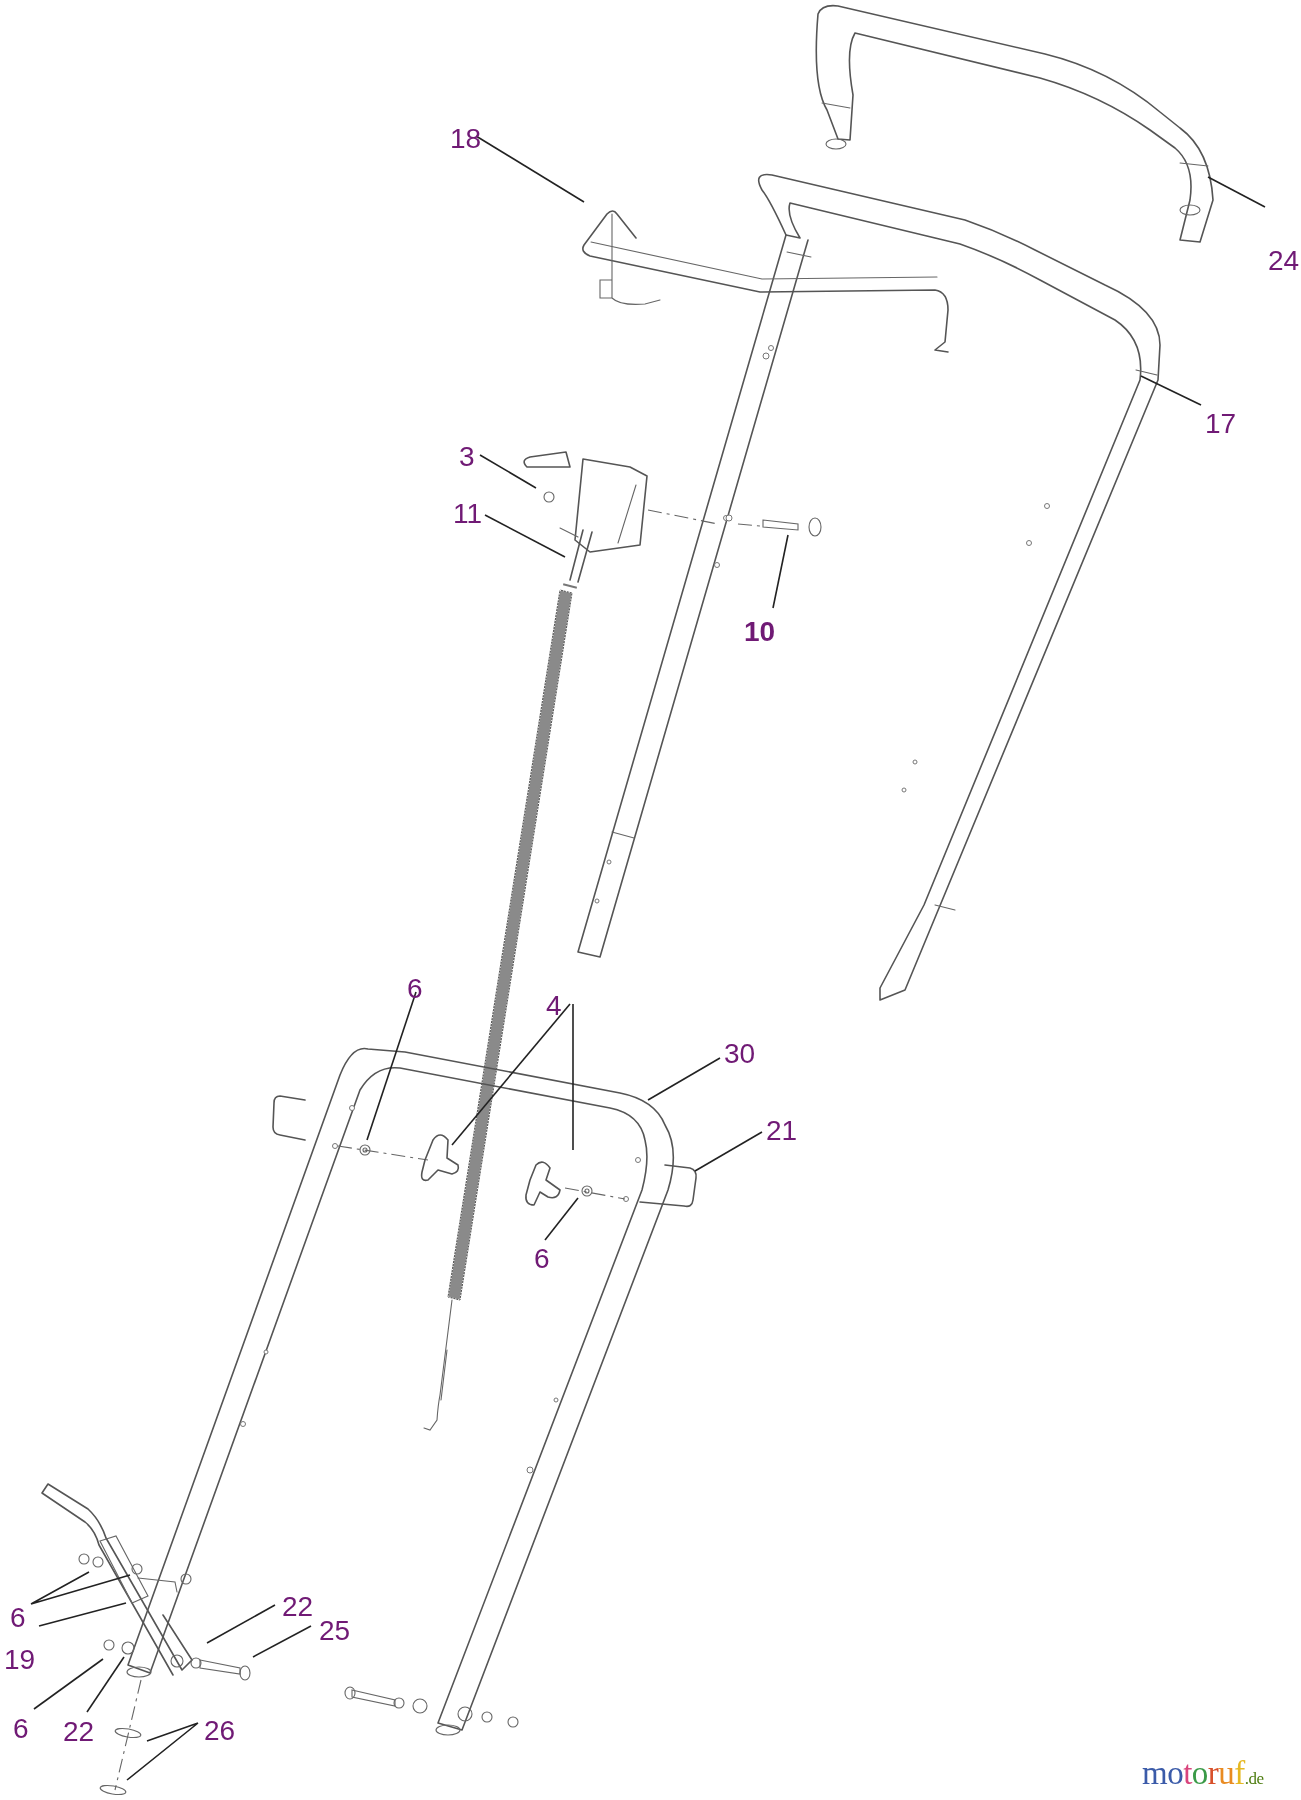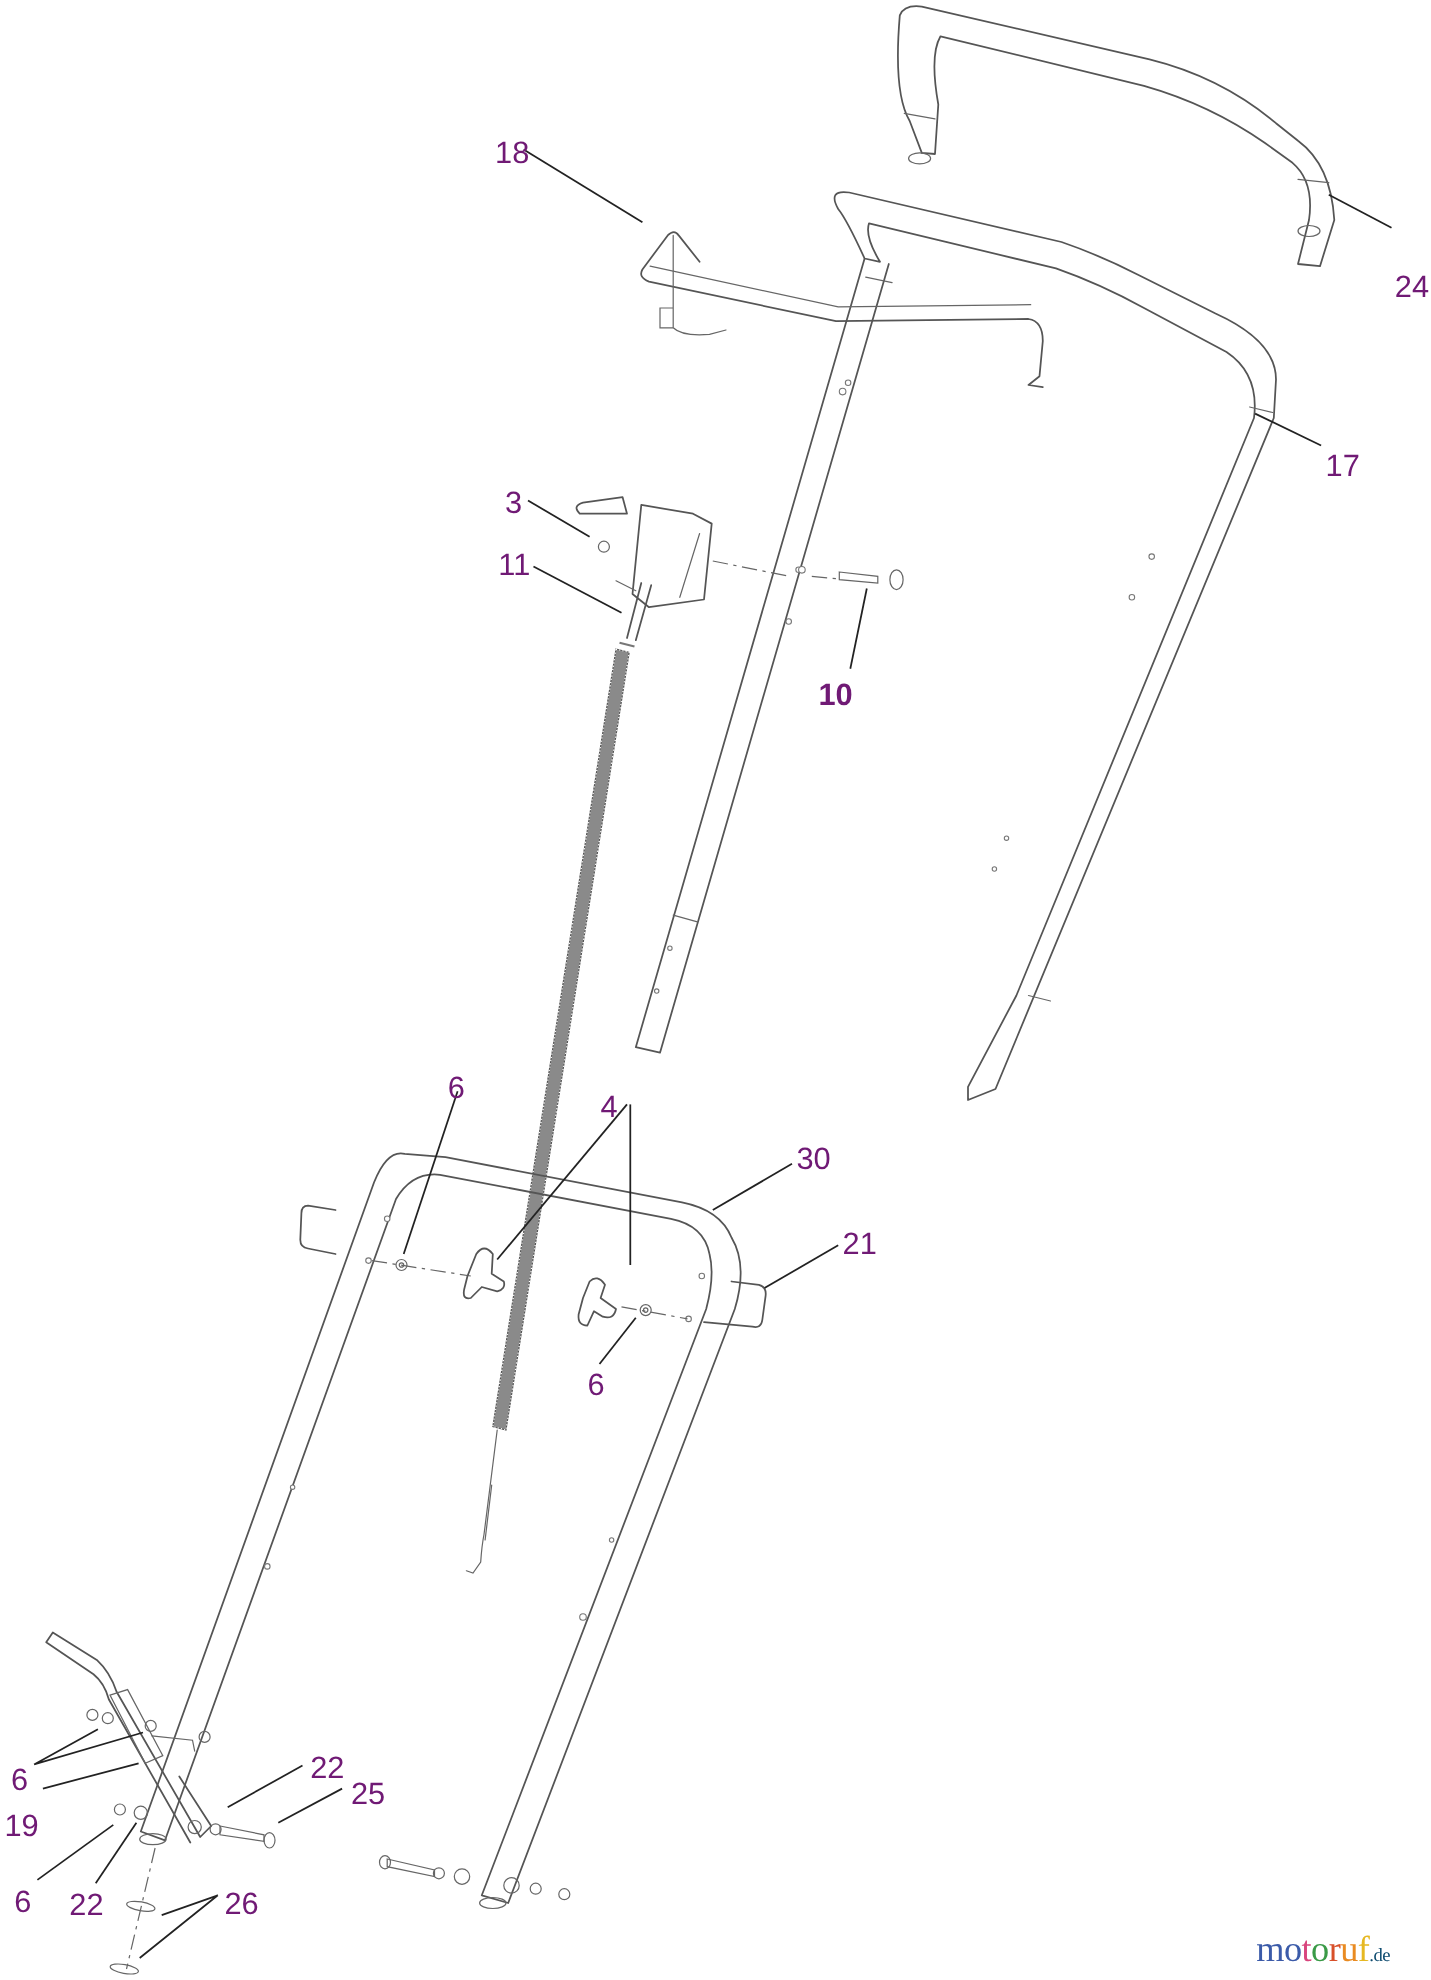--- a/index.html
+++ b/index.html
@@ -8,21 +8,21 @@
   #diagram { position: absolute; left: 0; top: 0; width: 1301px; height: 1800px; }
   .part { fill: none; stroke: #555; stroke-width: 1.6; stroke-linecap: round; stroke-linejoin: round; }
   .part-thin { fill: none; stroke: #666; stroke-width: 1.1; stroke-linecap: round; }
   .dash { fill: none; stroke: #666; stroke-width: 1.1; stroke-dasharray: 14 5 3 5; }
   .leader { stroke: #222; stroke-width: 1.6; fill: none; }
   .hole { fill: #fff; stroke: #777; stroke-width: 1; }
   .spring { fill: #777; }
   .label { position: absolute; font-size: 28px; color: #701a75; line-height: 1; white-space: nowrap; }
   .watermark { position: absolute; left: 1142px; top: 1757px; font-family: "Liberation Serif", serif;
                font-size: 33px; line-height: 1; letter-spacing: -0.5px; }
-  .watermark .suffix { font-size: 17px; color: #0c4a6e; }
+  .watermark .suffix { font-size: 17px; color: #4d7c0f; }
 </style>
 </head>
 <body>
 
 <svg id="diagram" viewBox="0 0 1301 1800" xmlns="http://www.w3.org/2000/svg">
 
   <g>
     <path class="part" d="M838 139 L827 110 Q812 85 818 14 Q822 4 838 6 L1045 54 Q1110 70 1160 112 L1180 128 Q1210 150 1213 200 L1200 242 L1180 240 L1190 200 Q1195 165 1175 148 L1150 130 Q1100 95 1040 78 L855 33 Q845 50 853 95 L850 140 Z"></path>
     <path class="part-thin" d="M822 103 L850 108 M1180 163 L1208 166"></path>
     <ellipse class="part-thin" cx="836" cy="144" rx="10" ry="5"></ellipse>

